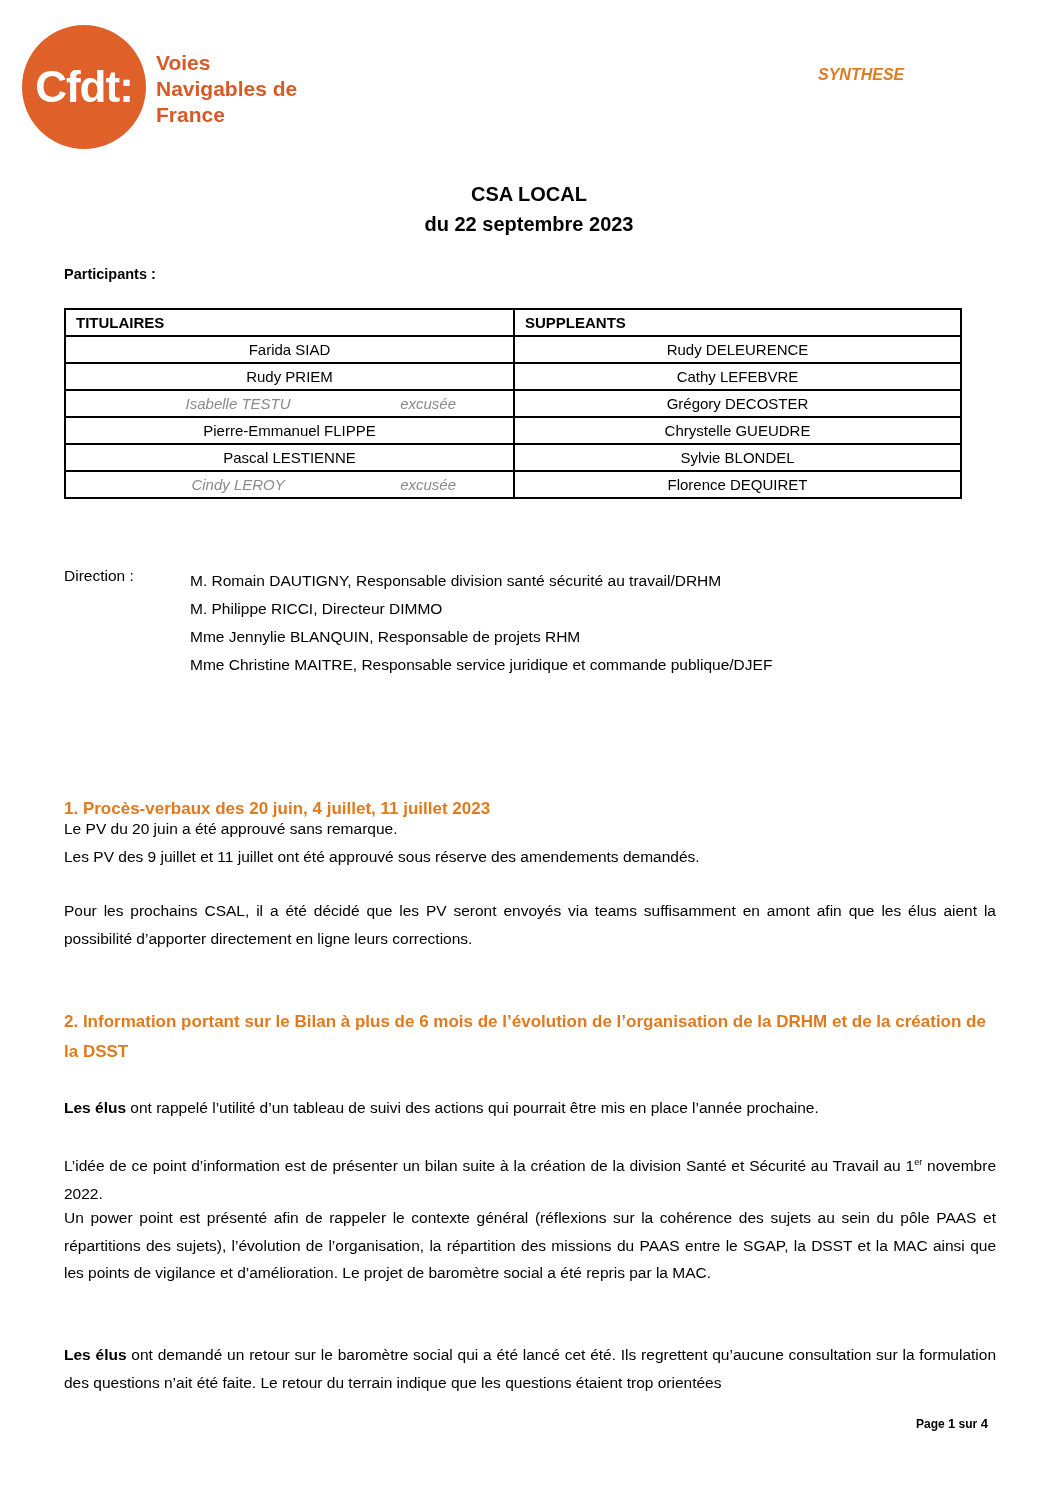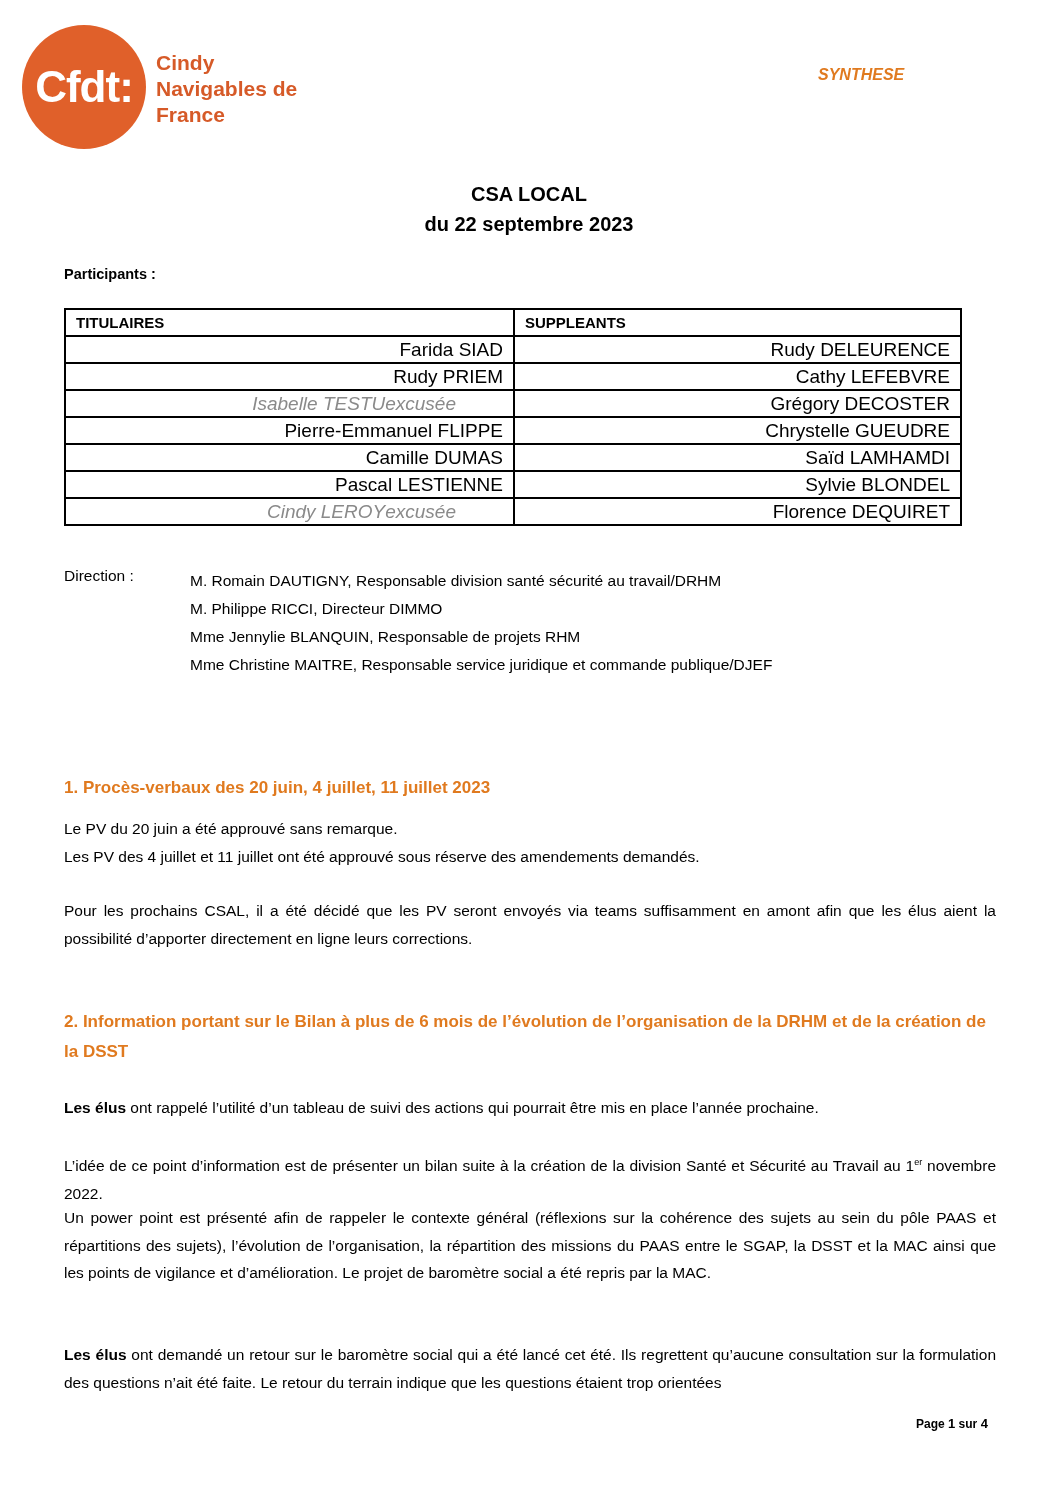--- a/index.html
+++ b/index.html
@@ -10,41 +10,41 @@
                  background: #e0602a; }
   .logo-mark { left: 22px; top: 60px; width: 124px; text-align: center; color: #fff;
                font-weight: bold; font-size: 44px; letter-spacing: -1px; line-height: 54px; }
   .logo-text { left: 156px; top: 50px; color: #d65a28; font-weight: bold; font-size: 21px; line-height: 26px; }
   .synthese { left: 818px; top: 66px; color: #e07a1f; font-style: italic; font-weight: bold; font-size: 16px; }
   .title { left: 0; width: 1058px; text-align: center; font-weight: bold; font-size: 20px; }
   .t1 { top: 183px; text-align: center; }
   .t2 { top: 213px; }
   .participants { left: 64px; top: 266px; font-weight: bold; font-size: 14.5px; }
   table.members { position: absolute; left: 64px; top: 308px; width: 898px; border-collapse: collapse; }
-  table.members td, table.members th { border: 2px solid #000; height: 25px; padding: 0 10px; font-size: 19px;
-                 text-align: right; font-weight: normal; }
+  table.members td, table.members th { border: 2px solid #000; height: 25px; padding: 0 10px; font-size: 15px;
+                 text-align: center; font-weight: normal; }
   table.members th { text-align: left; font-weight: bold; font-size: 15px; }
   table.members col.c1 { width: 449px; }
   .excused { color: #8a8a8a; font-style: italic; }
   .excused-label { float: right; margin-right: 47px; }
   .direction-label { left: 64px; top: 567px; font-size: 15.5px; }
   .direction-list { left: 190px; top: 567px; font-size: 15.5px; line-height: 28px; }
   .h-orange { color: #e07a1f; font-weight: bold; font-size: 17px; left: 64px; width: 935px; line-height: 28px; }
   .para { left: 64px; width: 932px; font-size: 15.5px; line-height: 27.5px; text-align: justify; }
   .para b { font-weight: bold; }
   .footer { left: 916px; top: 1416px; font-size: 12px; font-weight: bold; }
   .footer .n { font-size: 13px; }
 </style>
 </head>
 <body>
 
 <div class="abs logo-circle"></div>
 <div class="abs logo-mark">Cfdt:</div>
 <div class="abs logo-text">
-  <div>Cindy</div>
+  <div>Voies</div>
   <div>Navigables de</div>
   <div>France</div>
 </div>
 
 <div class="abs synthese">SYNTHESE</div>
 
 <div class="abs title t1">CSA LOCAL</div>
 <div class="abs title t2">du 22 septembre 2023</div>
 
 <div class="abs participants">Participants :</div>
@@ -71,46 +71,42 @@
     </tr>
     <tr>
       <td class="excused"><span>Isabelle TESTU</span><span class="excused-label">excusée</span></td>
       <td>Grégory DECOSTER</td>
     </tr>
     <tr>
       <td><span>Pierre-Emmanuel FLIPPE</span></td>
       <td>Chrystelle GUEUDRE</td>
     </tr>
     <tr>
-      <td><span>Camille DUMAS</span></td>
-      <td>Saïd LAMHAMDI</td>
-    </tr>
-    <tr>
       <td><span>Pascal LESTIENNE</span></td>
       <td>Sylvie BLONDEL</td>
     </tr>
     <tr>
       <td class="excused"><span>Cindy LEROY</span><span class="excused-label">excusée</span></td>
       <td>Florence DEQUIRET</td>
     </tr>
   </tbody>
 </table>
 
 <div class="abs direction-label">Direction :</div>
 <div class="abs direction-list">
   <div>M. Romain DAUTIGNY, Responsable division santé sécurité au travail/DRHM</div>
   <div>M. Philippe RICCI, Directeur DIMMO</div>
   <div>Mme Jennylie BLANQUIN, Responsable de projets RHM</div>
   <div>Mme Christine MAITRE, Responsable service juridique et commande publique/DJEF</div>
 </div>
 
-<div class="abs h-orange" style="top:774px;">1. Procès-verbaux des 20 juin, 4 juillet, 11 juillet 2023</div>
+<div class="abs h-orange" style="top:795px;">1. Procès-verbaux des 20 juin, 4 juillet, 11 juillet 2023</div>
 <div class="abs para" style="top:815px;">
   <div>Le PV du 20 juin a été approuvé sans remarque.</div>
-  <div>Les PV des 4 juillet et 11 juillet ont été approuvé sous réserve des amendements demandés.</div>
+  <div>Les PV des 9 juillet et 11 juillet ont été approuvé sous réserve des amendements demandés.</div>
 </div>
 <div class="abs para" style="top:897px;">Pour les prochains CSAL, il a été décidé que les PV seront envoyés via teams suffisamment en amont afin que les élus aient la possibilité d’apporter directement en ligne leurs corrections.</div>
 
 <div class="abs h-orange" style="top:1007px; line-height:30px;">2. Information portant sur le Bilan à plus de 6 mois de l’évolution de l’organisation de la DRHM et de la création de la DSST</div>
 <div class="abs para" style="top:1094px;"><b>Les élus</b><span> ont rappelé l’utilité d’un tableau de suivi des actions qui pourrait être mis en place l’année prochaine.</span></div>
 <div class="abs para" style="top:1149px;"><span>L’idée de ce point d’information est de présenter un bilan suite à la création de la division Santé et Sécurité au Travail au 1</span><sup style="font-size:9px;">er</sup><span> novembre 2022.</span></div>
 <div class="abs para" style="top:1204px;">Un power point est présenté afin de rappeler le contexte général (réflexions sur la cohérence des sujets au sein du pôle PAAS et répartitions des sujets), l’évolution de l’organisation, la répartition des missions du PAAS entre le SGAP, la DSST et la MAC ainsi que les points de vigilance et d’amélioration. Le projet de baromètre social a été repris par la MAC.</div>
 <div class="abs para" style="top:1341px;"><b>Les élus</b><span> ont demandé un retour sur le baromètre social qui a été lancé cet été. Ils regrettent qu’aucune consultation sur la formulation des questions n’ait été faite. Le retour du terrain indique que les questions étaient trop orientées</span></div>
 
 <div class="abs footer">

